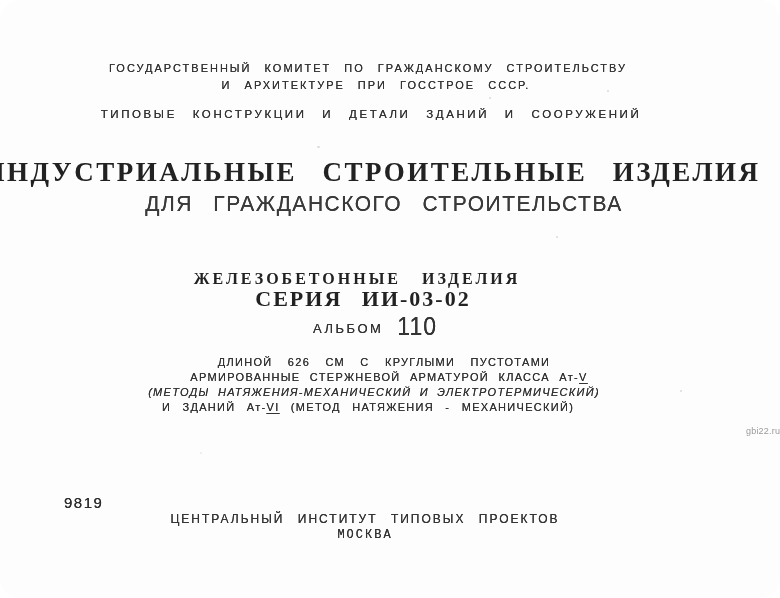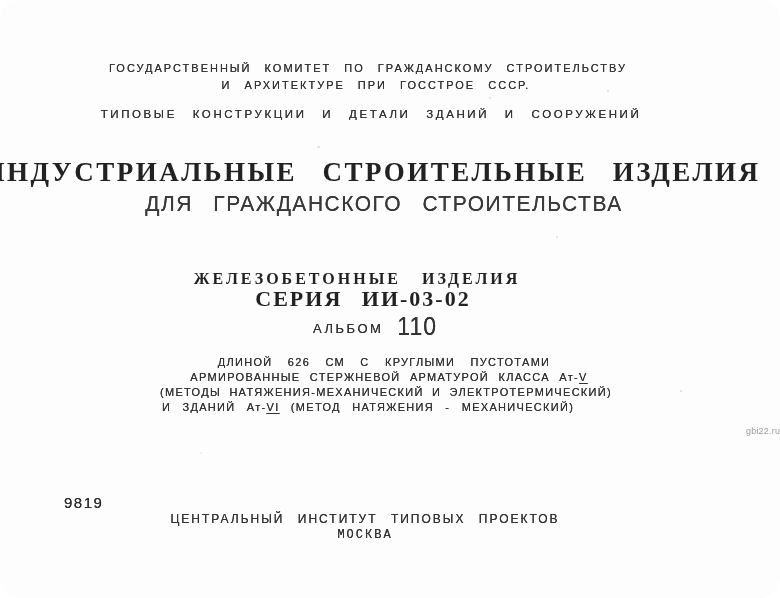--- a/index.html
+++ b/index.html
@@ -92,21 +92,21 @@
     color: #343434;
     transform: scaleY(1.12);
     transform-origin: bottom;
     text-shadow: 0 0 0.4px #343434;
   }
 
   .desc { font-size: 11px; letter-spacing: 1.3px; word-spacing: 5px; color: #343434; text-shadow: 0 0 0.4px #343434; }
   .desc-line1 { top: 341px; left: 374px; }
   .desc-line2 { top: 356px; left: 384px; word-spacing: 11px; }
   .desc-line3 { top: 371px; left: 373px; margin-left: 16px; }
-  .desc-line4 { top: 386px; left: 386px; word-spacing: 4px; }
+  .desc-line4 { top: 386px; left: 374px; word-spacing: 4px; font-style: italic; }
   .desc-line5 { top: 401px; left: 368px; word-spacing: 7px; }
   .class-token { text-decoration: underline; text-underline-offset: 2px; }
 
   .footer-code {
     top: 494px; left: 64px;
     font-size: 15px;
     letter-spacing: 1.5px;
     color: #2e2e2e;
     text-shadow: 0 0 0.4px #2e2e2e;
   }

